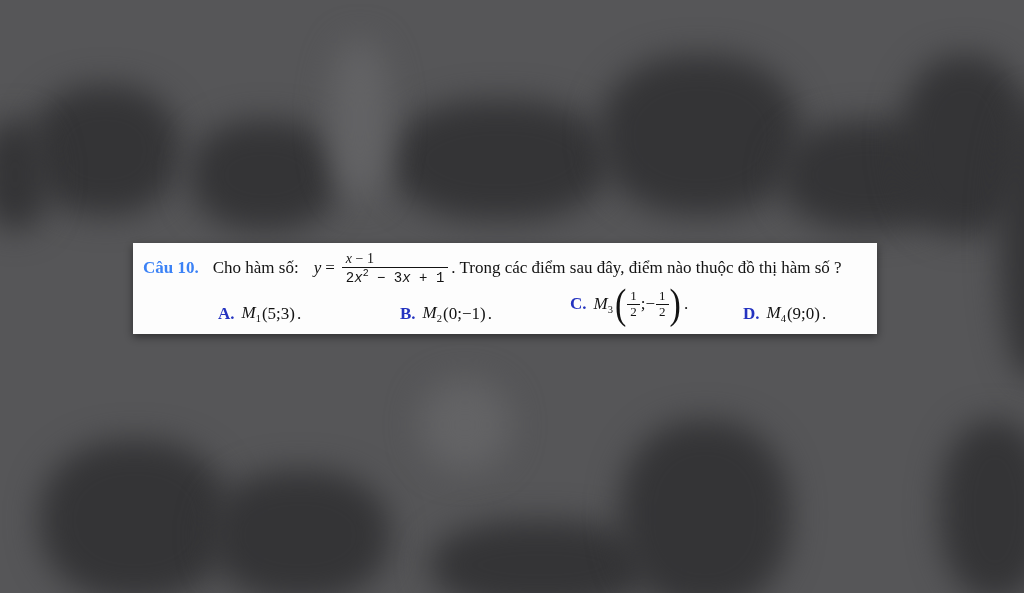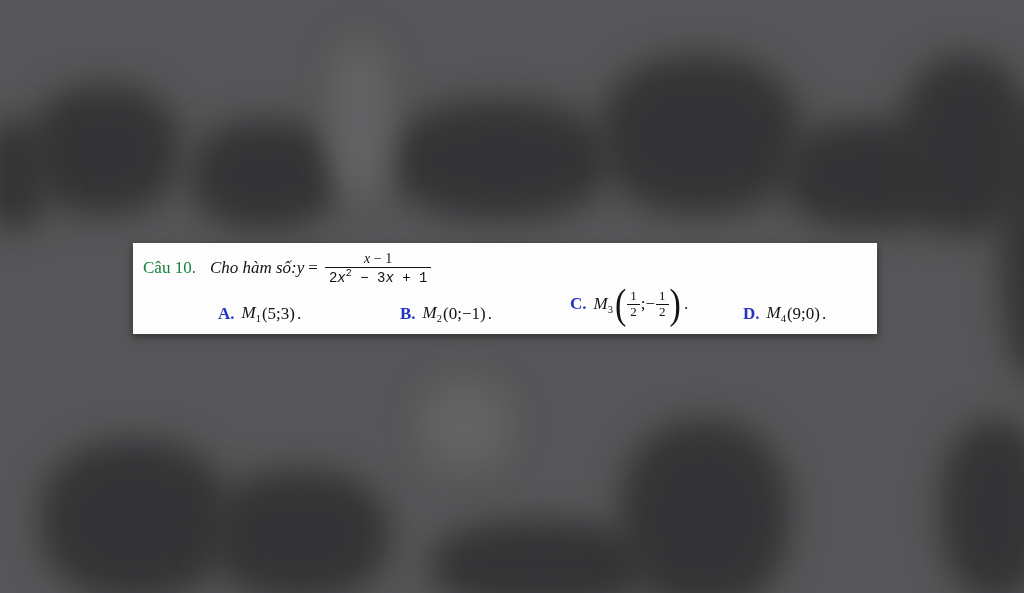--- a/index.html
+++ b/index.html
@@ -10,25 +10,25 @@
   
   .blob{position:absolute;background:#343436;border-radius:45%;filter:blur(16px);}
   .blob.light{background:#636365;}
 
   
   .panel{position:absolute;left:133px;top:243px;width:744px;height:91px;
          background:#fdfdfd;z-index:2;box-shadow:0 3px 8px rgba(0,0,0,0.45);
          color:#131313;}
   .line1{position:absolute;left:10px;top:0;height:50px;display:flex;align-items:center;
          white-space:nowrap;font-size:17px;}
-  .qnum{color:#15803d;font-weight:normal;margin-right:14px;}
-  .intro{margin-right:0;font-style:italic;}
+  .qnum{color:#3b82f6;font-weight:bold;margin-right:14px;}
+  .intro{margin-right:15px;}
   .mvar{font-style:italic;}
   .eq{margin:0 4px;}
-  .frac{display:inline-block;vertical-align:middle;text-align:center;font-size:14px;line-height:1.15;margin:12px 3px;}
+  .frac{display:inline-block;vertical-align:middle;font-size:14px;line-height:1.15;margin:12px 3px;}
   .frac .num{display:block;padding:0 4px;}
   .frac .den{display:block;border-top:1.2px solid #131313;padding:0 4px;font-family:Liberation Mono, monospace;}
   sup{font-size:10px;}
   .after{white-space:nowrap;}
 
   
   .opt{position:absolute;display:flex;align-items:center;white-space:nowrap;font-size:17px;}
   .letter{color:#2433c0;font-weight:bold;margin-right:7px;}
   .msub{font-size:10.5px;font-style:normal;vertical-align:-4px;margin-right:1px;}
   .optA{left:85px;top:60px;}
@@ -68,20 +68,21 @@
 
     <div class="line1">
       <span class="qnum">Câu 10.</span>
       <span class="intro">Cho hàm số:</span>
       <span class="mvar">y</span>
       <span class="eq">=</span>
       <span class="frac">
         <span class="num"><span class="mvar">x</span><span> − 1</span></span>
         <span class="den"><span>2</span><span class="mvar">x</span><sup>2</sup><span> − 3</span><span class="mvar">x</span><span> + 1</span></span>
       </span>
+      <span class="after">. Trong các điểm sau đây, điểm nào thuộc đồ thị hàm số ?</span>
     </div>
 
     <div class="opt optA">
       <span class="letter">A.</span>
       <span class="mvar"><span>M</span><sub class="msub">1</sub></span>
       <span>(5;3)</span>
       <span class="period">.</span>
     </div>
 
     <div class="opt optB">

